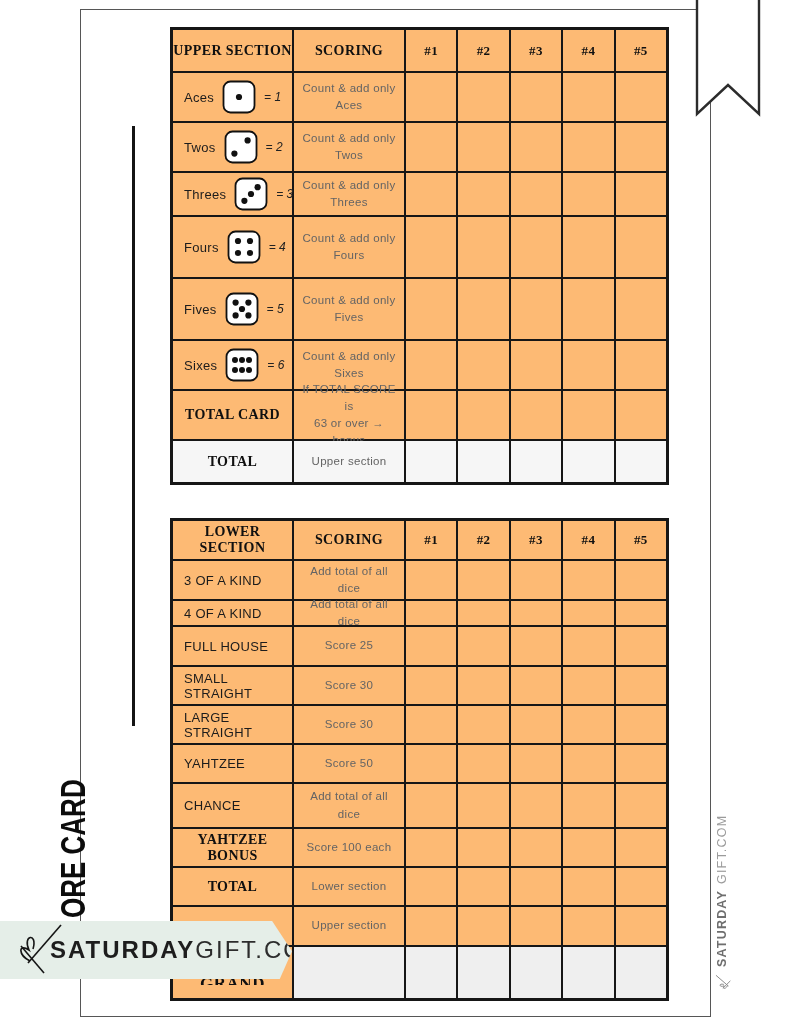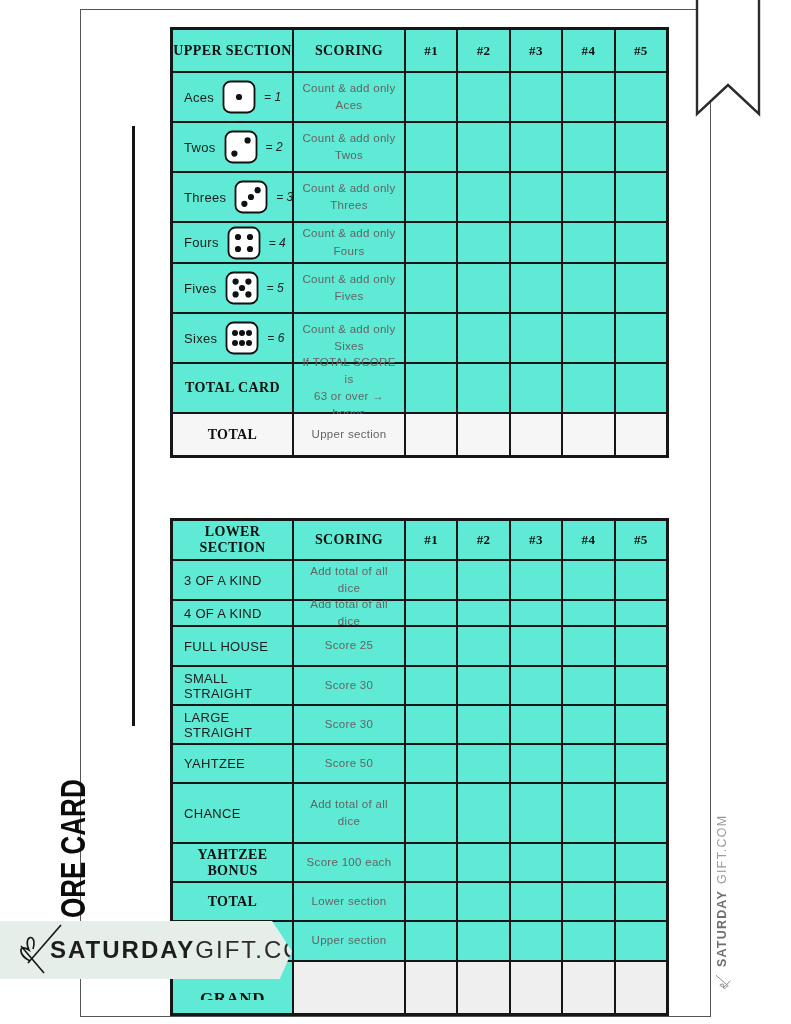--- a/index.html
+++ b/index.html
@@ -9,21 +9,21 @@
   }
   .page{
     position:absolute;left:80px;top:9px;width:631px;height:1008px;
     border:1px solid #565656;background:#ffffff;box-sizing:border-box;z-index:1;
   }
   .side-line{position:absolute;left:132px;top:126px;width:3px;height:600px;background:#141414;z-index:2;}
 
   
   .tbl{
     position:absolute;left:170px;width:499px;border:3px solid #161616;
-    background:#5eead4;box-sizing:border-box;z-index:2;
+    background:#fdba74;box-sizing:border-box;z-index:2;
   }
   .tbl-upper{top:27px;}
   .tbl-lower{top:518px;}
   .row{display:flex;border-bottom:2px solid #161616;box-sizing:border-box;align-items:stretch;}
   .row:last-child{border-bottom:none;}
   .cell{
     border-right:2px solid #161616;box-sizing:border-box;
     display:flex;align-items:center;justify-content:center;min-width:0;
   }
   .cell:last-child{border-right:none;}
@@ -154,21 +154,21 @@
     </div>
     <div class="cell c-score score-txt">Count &amp; add only
 Twos</div>
     <div class="cell c-num"></div>
     <div class="cell c-num"></div>
     <div class="cell c-num"></div>
     <div class="cell c-num"></div>
     <div class="cell c-num"></div>
   </div>
 
-  <div class="row" style="height:50px">
+  <div class="row" style="height:44px">
     <div class="cell c-label label-left">
       <span class="hand">Threes</span>
       <span class="die">
         <svg width="34" height="34" viewBox="0 0 34 34">
             <rect x="1.5" y="1.5" width="31" height="31" rx="7" fill="#fff" stroke="#111" stroke-width="1.8"></rect>
             <circle cx="10.4" cy="23.8" r="3.1" fill="#111"></circle>
             <circle cx="17" cy="17" r="3.1" fill="#111"></circle>
             <circle cx="23.6" cy="10.2" r="3.1" fill="#111"></circle>
           </svg>
       </span>
@@ -176,21 +176,21 @@
     </div>
     <div class="cell c-score score-txt">Count &amp; add only
 Threes</div>
     <div class="cell c-num"></div>
     <div class="cell c-num"></div>
     <div class="cell c-num"></div>
     <div class="cell c-num"></div>
     <div class="cell c-num"></div>
   </div>
 
-  <div class="row" style="height:41px">
+  <div class="row" style="height:62px">
     <div class="cell c-label label-left">
       <span class="hand">Fours</span>
       <span class="die">
         <svg width="34" height="34" viewBox="0 0 34 34">
             <rect x="1.5" y="1.5" width="31" height="31" rx="7" fill="#fff" stroke="#111" stroke-width="1.8"></rect>
             <circle cx="11" cy="11" r="3.1" fill="#111"></circle>
             <circle cx="23" cy="11" r="3.1" fill="#111"></circle>
             <circle cx="11" cy="23" r="3.1" fill="#111"></circle>
             <circle cx="23" cy="23" r="3.1" fill="#111"></circle>
           </svg>
@@ -199,21 +199,21 @@
     </div>
     <div class="cell c-score score-txt">Count &amp; add only
 Fours</div>
     <div class="cell c-num"></div>
     <div class="cell c-num"></div>
     <div class="cell c-num"></div>
     <div class="cell c-num"></div>
     <div class="cell c-num"></div>
   </div>
 
-  <div class="row" style="height:50px">
+  <div class="row" style="height:62px">
     <div class="cell c-label label-left">
       <span class="hand">Fives</span>
       <span class="die">
         <svg width="34" height="34" viewBox="0 0 34 34">
             <rect x="1.5" y="1.5" width="31" height="31" rx="7" fill="#fff" stroke="#111" stroke-width="1.8"></rect>
             <circle cx="10.6" cy="10.6" r="3.1" fill="#111"></circle>
             <circle cx="23.4" cy="10.6" r="3.1" fill="#111"></circle>
             <circle cx="17" cy="17" r="3.1" fill="#111"></circle>
             <circle cx="10.6" cy="23.4" r="3.1" fill="#111"></circle>
             <circle cx="23.4" cy="23.4" r="3.1" fill="#111"></circle>
@@ -372,21 +372,21 @@
         <span class="hand">YAHTZEE</span>
       </div>
     <div class="cell c-score score-txt">Score 50</div>
     <div class="cell c-num"></div>
     <div class="cell c-num"></div>
     <div class="cell c-num"></div>
     <div class="cell c-num"></div>
     <div class="cell c-num"></div>
   </div>
 
-  <div class="row" style="height:60px">
+  <div class="row" style="height:45px">
     <div class="cell c-label label-left">
         <span class="hand">CHANCE</span>
       </div>
     <div class="cell c-score score-txt">Add total of  all dice</div>
     <div class="cell c-num"></div>
     <div class="cell c-num"></div>
     <div class="cell c-num"></div>
     <div class="cell c-num"></div>
     <div class="cell c-num"></div>
   </div>

